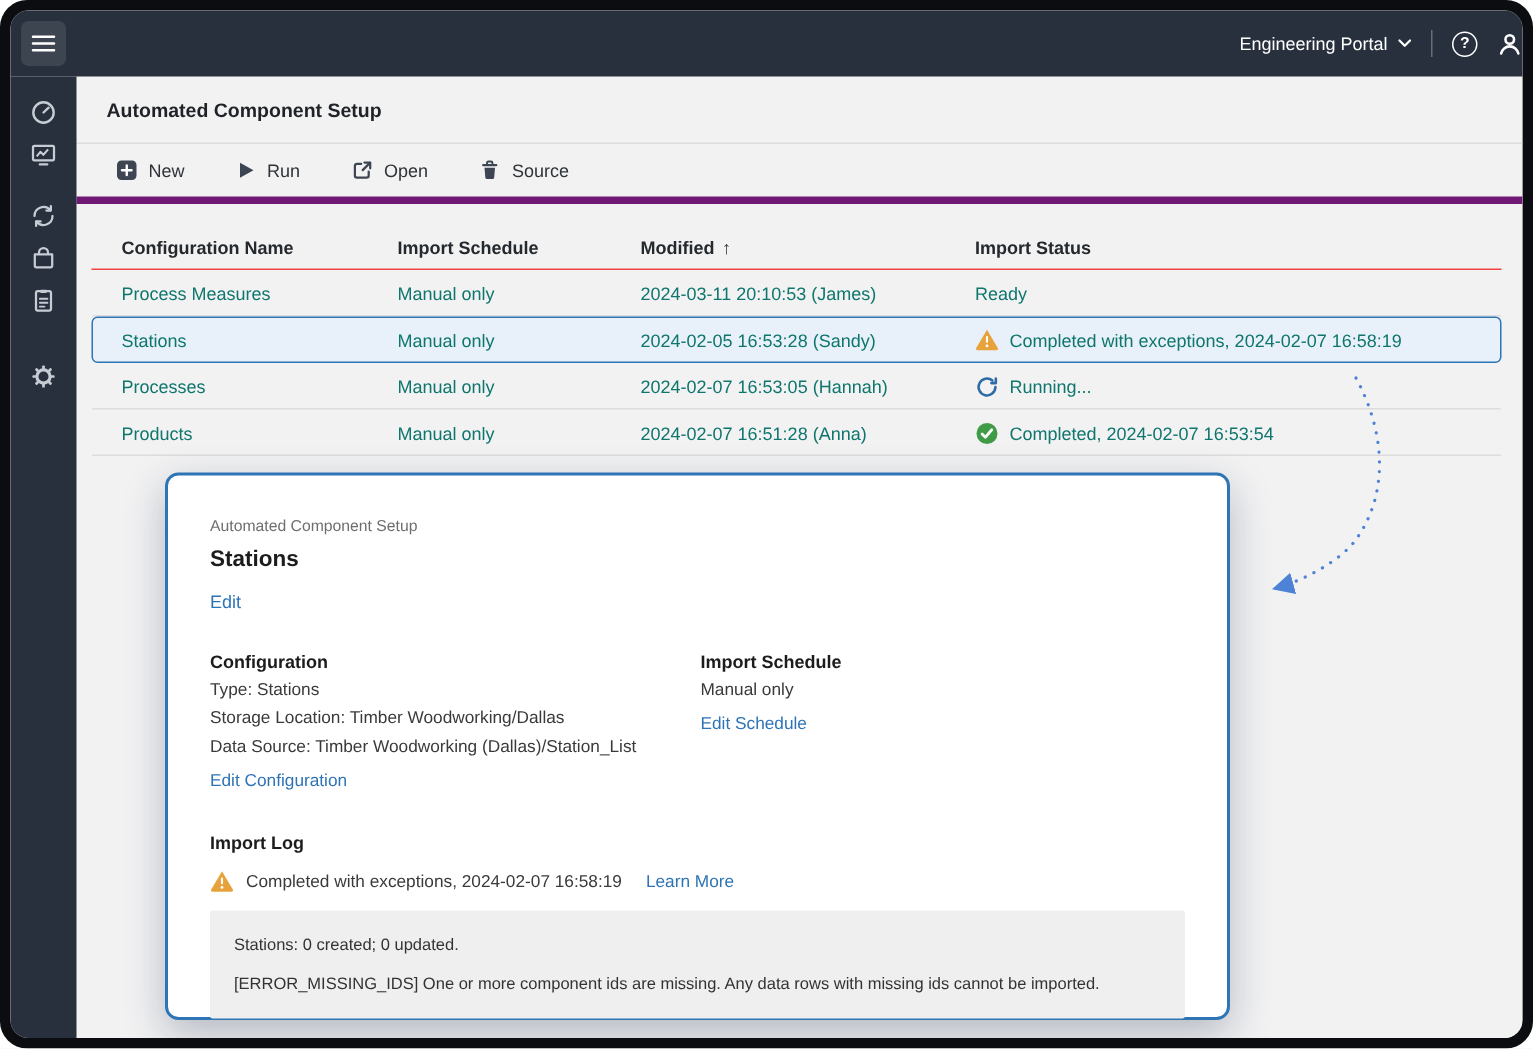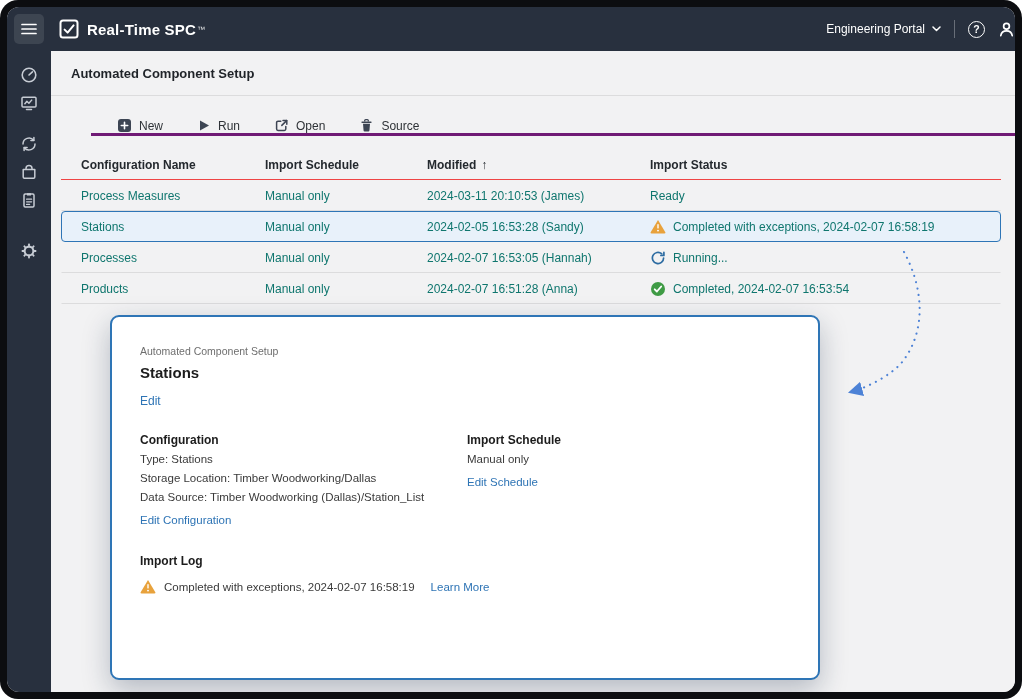--- a/index.html
+++ b/index.html
@@ -23,21 +23,21 @@
 
   
   .sidebar { position:absolute; left:0; top:44px; bottom:0; width:44px; background:#28303e; display:flex; flex-direction:column; align-items:center; z-index:2; }
   .side-btn { width:44px; height:28px; border:none; background:transparent; display:flex; align-items:center; justify-content:center; cursor:pointer; }
   .side-btn.m1 { margin-top:10px; } .side-btn.m2 { margin-top:13px; } .side-btn.m3 { margin-top:23px; }
 
   
   .content { position:absolute; left:44px; top:44px; right:0; bottom:0; background:#f2f2f3; }
   .page-header { height:45px; display:flex; align-items:center; padding-left:20px; border-bottom:1px solid #dcdcdd; }
   .page-title { font-size:13px; font-weight:700; color:#1f2328; }
-  .toolbar { height:40px; display:flex; align-items:flex-end; padding-left:26px; border-bottom:3px solid #701a75;margin-left:40px; }
+  .toolbar { height:40px; display:flex; align-items:center; padding-left:26px; border-bottom:5px solid #701a75; }
   .tool-btn { display:flex; align-items:center; gap:7px; background:transparent; border:none; font-size:12px; color:#2f3337; margin-right:34px; cursor:pointer; font-family:inherit; }
 
   .table-wrap { margin:14px 14px 0 10px; }
   .thead { display:grid; grid-template-columns:184px 162px 223px 1fr; align-items:center; height:30px; padding-left:20px; border-bottom:1px solid #ef4444; }
   .th { font-size:12px; font-weight:700; color:#24292e; }
   .sort { margin-left:5px; font-weight:700; }
   .trow { display:grid; grid-template-columns:184px 162px 223px 1fr; align-items:center; height:31px; padding-left:19px; border:1px solid transparent; border-bottom-color:#dcdcdd; cursor:default; }
   .trow.selected { background:#e8f1fa; border-color:#2e75b6; border-radius:4px; }
   .cell { font-size:12px; color:#0f766e; white-space:nowrap; }
   .status-cell { display:flex; align-items:center; gap:7px; }
@@ -71,28 +71,20 @@
     <div class="app">
 
       <header class="topbar">
         <div class="hamb-zone">
           <button class="hamb-btn">
             <svg width="18" height="18" viewBox="0 0 18 18">
               <path d="M2 4.5h14M2 9h14M2 13.5h14" stroke="#ffffff" stroke-width="1.7" stroke-linecap="round"></path>
             </svg>
           </button>
         </div>
-        <div class="brand">
-          <svg width="20" height="20" viewBox="0 0 20 20">
-            <rect x="1.5" y="1.5" width="17" height="17" rx="2.5" fill="none" stroke="#ffffff" stroke-width="2"></rect>
-            <path d="M5.6 10.6l3 3 6-7.2" fill="none" stroke="#ffffff" stroke-width="2" stroke-linecap="round" stroke-linejoin="round"></path>
-          </svg>
-          <span class="brand-name">Real-Time SPC</span>
-          <sup class="tm">™</sup>
-        </div>
         <div class="topbar-right">
           <button class="portal">
             <span>Engineering Portal</span>
             <svg width="9" height="6" viewBox="0 0 9 6">
               <path d="M1 1l3.5 3.5L8 1" fill="none" stroke="#ffffff" stroke-width="1.5" stroke-linecap="round" stroke-linejoin="round"></path>
             </svg>
           </button>
           <div class="tb-divider"></div>
           <button class="icon-btn">
             <span class="help-circle">?</span>
@@ -288,20 +280,24 @@
         <div class="warn-line">
           <svg width="16" height="15" viewBox="0 0 16 15">
             <path d="M8 0.9L15.2 13a1 1 0 0 1-.86 1.5H1.66A1 1 0 0 1 .8 13Z" fill="#e8a23c"></path>
             <rect x="7.3" y="5" width="1.4" height="4.6" rx="0.7" fill="#ffffff"></rect>
             <circle cx="8" cy="11.6" r="0.95" fill="#ffffff"></circle>
           </svg>
           <span class="warn-text">Completed with exceptions, 2024-02-07 16:58:19</span>
           <a class="link learn-link">Learn More</a>
         </div>
 
+        <div class="log-box">
+          <div class="log-line">Stations: 0 created; 0 updated.</div>
+          <div class="log-line">[ERROR_MISSING_IDS] One or more component ids are missing. Any data rows with missing ids cannot be imported.</div>
+        </div>
       </section>
 
       <svg class="callout-svg" viewBox="0 0 1008 685">
         <defs>
           <marker id="ah" markerWidth="9" markerHeight="9" refX="5.5" refY="3.5" orient="auto">
             <path d="M0 0L7 3.5L0 7Z" fill="#4d82d6"></path>
           </marker>
         </defs>
         <path d="M897 245 C916 280 920 322 896 354 C886 367 862 380 844 385" fill="none" stroke="#4d82d6" stroke-width="2.1" stroke-linecap="round" stroke-dasharray="0.1 6.4" marker-end="url(#ah)"></path>
       </svg>

